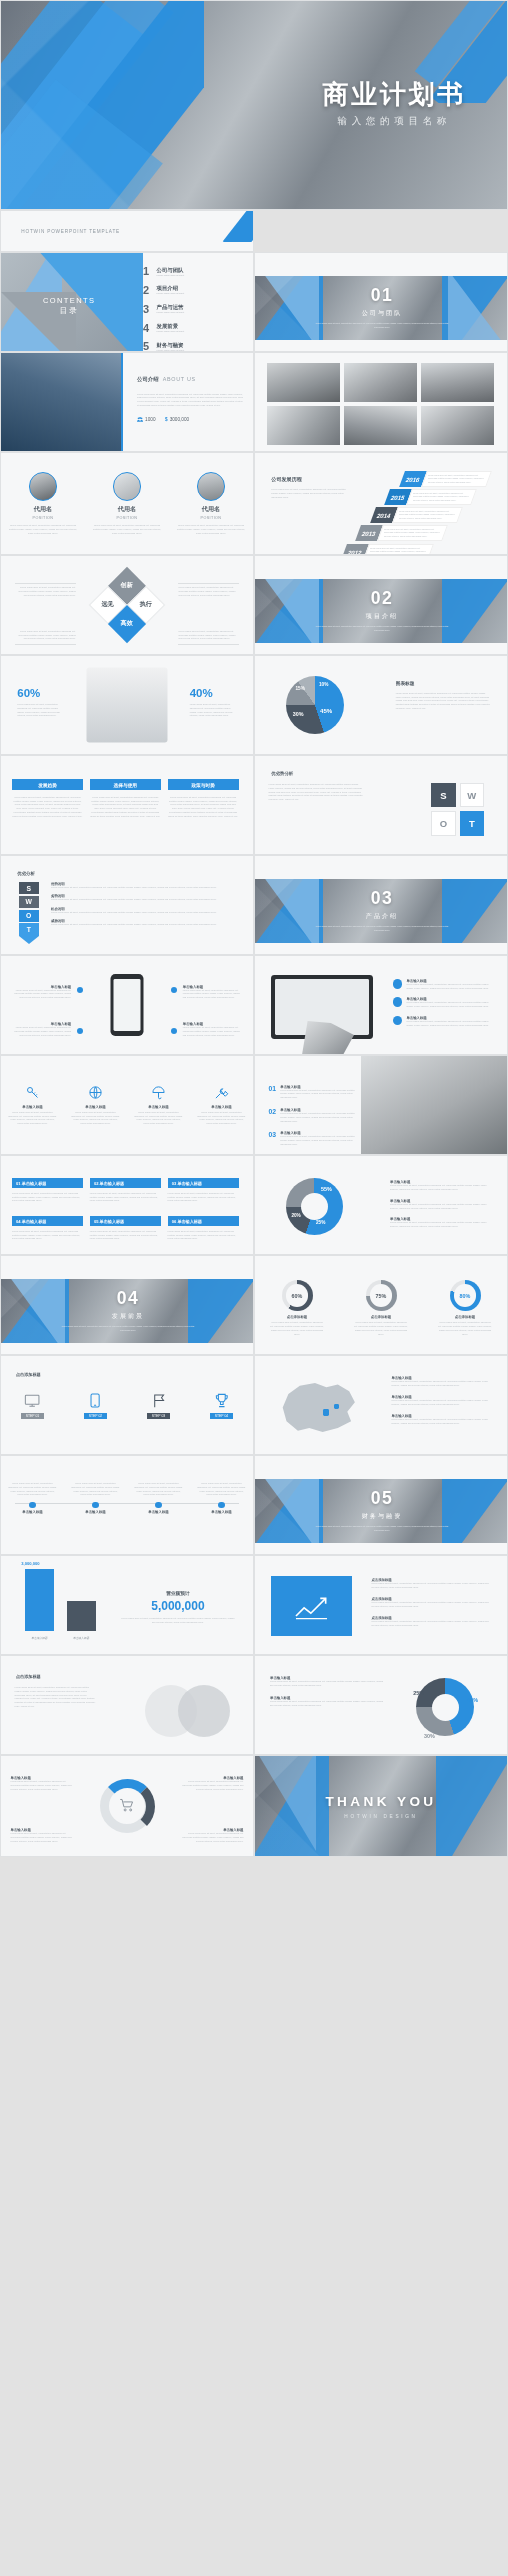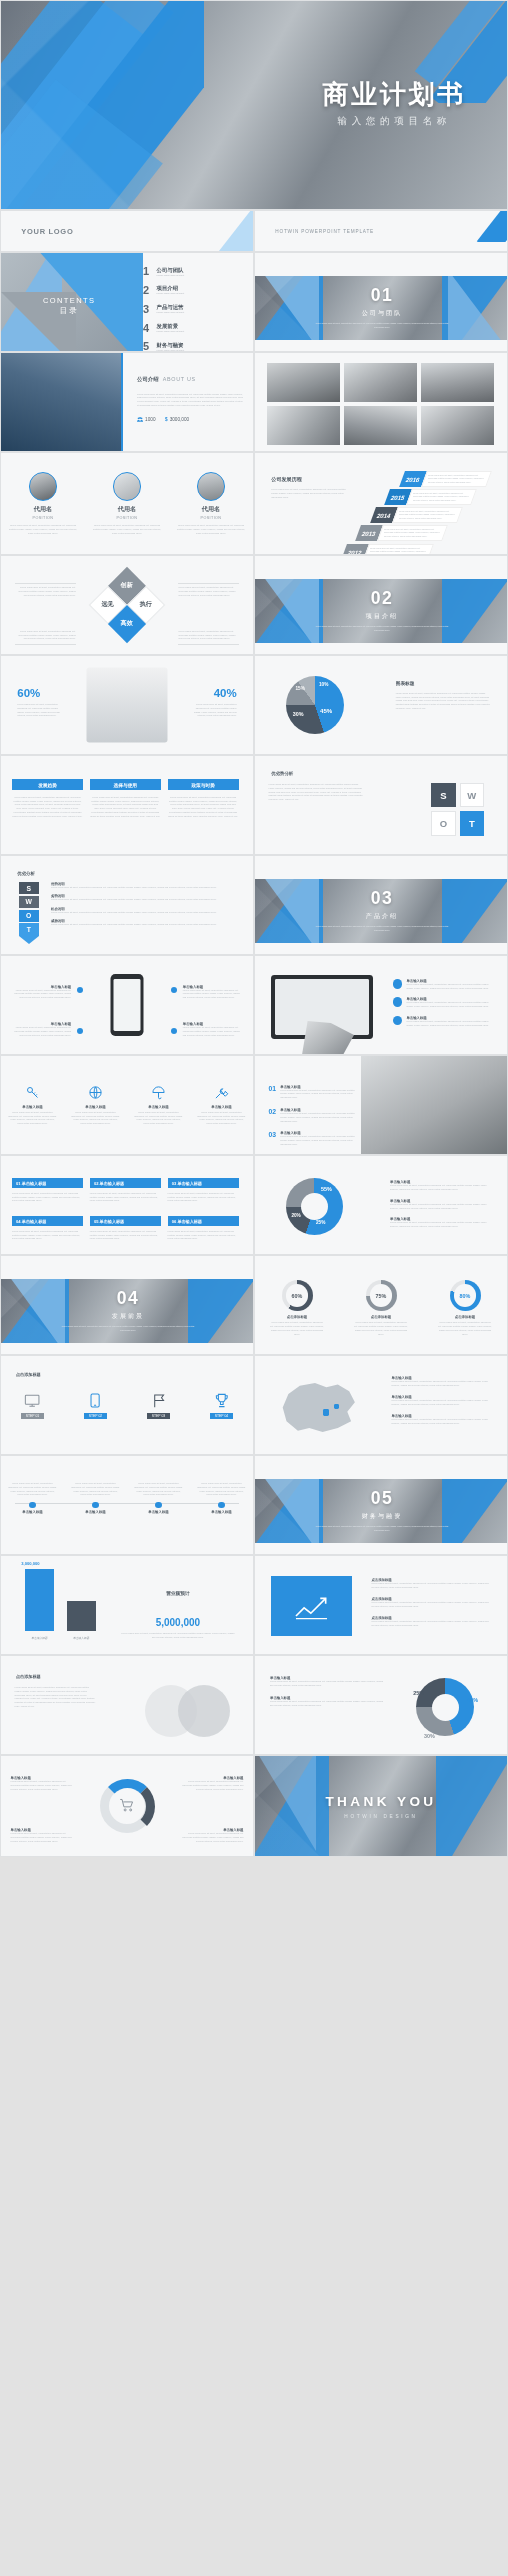--- a/index.html
+++ b/index.html
@@ -77,27 +77,20 @@
     <div style="position:absolute;right:-20.3px;top:-47px;width:47px;height:176px;background:#2a8fdd;opacity:.9;transform:rotate(38deg);"></div>
     <div style="position:absolute;right:20.3px;top:-61px;width:27px;height:156px;background:#3d9ee8;opacity:.75;transform:rotate(38deg);"></div>
   </div>
   <div class="ttl-wrap" style="right:41px;">
     <div class="big-title">商业计划书</div>
     <div class="sub-title">输入您的项目名称</div>
   </div>
 </div>
 
 <div class="grid">
-  <div class="slide" style="height:42px;">
-    <div style="position:absolute;right:0;top:0;width:47px;height:42px;overflow:hidden;">
-      <div style="position:absolute;right:-13.6px;top:-13.6px;width:31px;height:75px;background:#b9dcf6;transform:rotate(38deg);"></div>
-      <div style="position:absolute;right:-30px;top:-2.7px;width:20.3px;height:75px;background:#d6eafc;transform:rotate(38deg);"></div>
-    </div>
-    <div style="position:absolute;left:20.3px;top:50%;transform:translateY(-50%);font-weight:bold;font-size:7.5px;letter-spacing:0.7px;color:#7d868e;font-family:'Liberation Sans',sans-serif;">YOUR LOGO</div>
-  </div>
   <div class="slide" style="height:42px;">
     <div style="position:absolute;right:0;top:0;width:31px;height:31px;overflow:hidden;">
       <div style="position:absolute;right:-6.8px;top:-11px;width:23px;height:54px;background:#2a8fdd;transform:rotate(38deg);"></div>
     </div>
     <div style="position:absolute;left:20.3px;top:50%;transform:translateY(-50%);font-size:4.7px;letter-spacing:0.8px;color:#8e979f;">HOTWIN POWERPOINT TEMPLATE</div>
   </div>
 </div>
 
 <div class="grid">
 
@@ -317,21 +310,21 @@
   </div>
 </div>
 
 <div class="grid">
   <div class="slide" style="height:100px;">
     <div style="position:absolute;left:50%;top:50%;transform:translate(-50%,-50%);width:81px;height:75px;background:linear-gradient(180deg,#f0f1f2,#c9ced2);border-radius:2.7px;"></div>
     <div style="position:absolute;left:16.3px;top:31px;">
       <div style="font-size:11.5px;font-weight:bold;color:#2a8fdd;">60%</div>
       <div class="lorem" style="margin-top:4.1px;width:47px;">Lorem ipsum dolor sit amet, consectetuer adipiscing elit. Maecenas porttitor congue massa. Fusce posuere, magna sed pulvinar ultricies, purus lectus malesuada libero.</div>
     </div>
-    <div style="position:absolute;right:16.3px;top:31px;text-align:right;">
+    <div style="position:absolute;right:16.3px;top:31px;">
       <div style="font-size:11.5px;font-weight:bold;color:#2a8fdd;">40%</div>
       <div class="lorem" style="margin-top:4.1px;width:47px;">Lorem ipsum dolor sit amet, consectetuer adipiscing elit. Maecenas porttitor congue massa. Fusce posuere, magna sed pulvinar ultricies, purus lectus malesuada libero.</div>
     </div>
   </div>
 
   <div class="slide" style="height:100px;">
     <div style="position:absolute;left:31px;top:20.3px;width:58px;height:58px;border-radius:50%;
         background:conic-gradient(#2a8fdd 0 45%, #4a5663 45% 75%, #8a939c 75% 90%, #aab2b9 90% 100%);">
       <span style="position:absolute;left:34px;top:31px;color:#fff;font-size:6.1px;font-weight:bold;">45%</span>
       <span style="position:absolute;left:6.8px;top:35px;color:#fff;font-size:5.4px;font-weight:bold;">30%</span>
@@ -741,21 +734,21 @@
 
 <div class="grid">
   <div class="slide" style="height:100px;">
     <div style="position:absolute;left:24.4px;bottom:23px;width:28.5px;height:62px;background:#2a8fdd;"></div>
     <div style="position:absolute;left:20.3px;bottom:88px;font-size:4.1px;font-weight:bold;color:#2a8fdd;">3,000,000</div>
     <div style="position:absolute;left:24.4px;bottom:13.6px;width:28.5px;text-align:center;font-size:2.7px;color:#8e979f;">单击输入标题</div>
     <div style="position:absolute;left:66px;bottom:23px;width:28.5px;height:30px;background:#4a5663;"></div>
     <div style="position:absolute;left:66px;bottom:13.6px;width:28.5px;text-align:center;font-size:2.7px;color:#8e979f;">单击输入标题</div>
     <div style="position:absolute;right:17.6px;top:34px;width:115px;text-align:center;">
       <div style="font-size:4.7px;font-weight:bold;color:#4d5760;">营业额预计</div>
-      <div style="font-size:10px;font-weight:bold;color:#2a8fdd;margin-top:21px;">5,000,000</div>
+      <div style="font-size:12px;font-weight:bold;color:#2a8fdd;margin-top:3px;">5,000,000</div>
       <div class="lorem" style="margin-top:4.1px;">Lorem ipsum dolor sit amet, consectetuer adipiscing elit. Maecenas porttitor congue massa. Fusce posuere, magna sed pulvinar ultricies, purus lectus malesuada libero.</div>
     </div>
   </div>
 
   <div class="slide" style="height:100px;">
     <div style="position:absolute;left:16.3px;top:20.3px;width:81px;height:60px;background:#2a8fdd;display:flex;align-items:center;justify-content:center;">
       <svg width="37" height="27" viewBox="0 0 54 40" fill="none" stroke="#fff" stroke-width="2.4">
             <path d="M4 34l12-12 10 8L48 8"></path>
             <path d="M40 8h8v8"></path>
             <path d="M4 38h46" stroke-width="1.6"></path>

